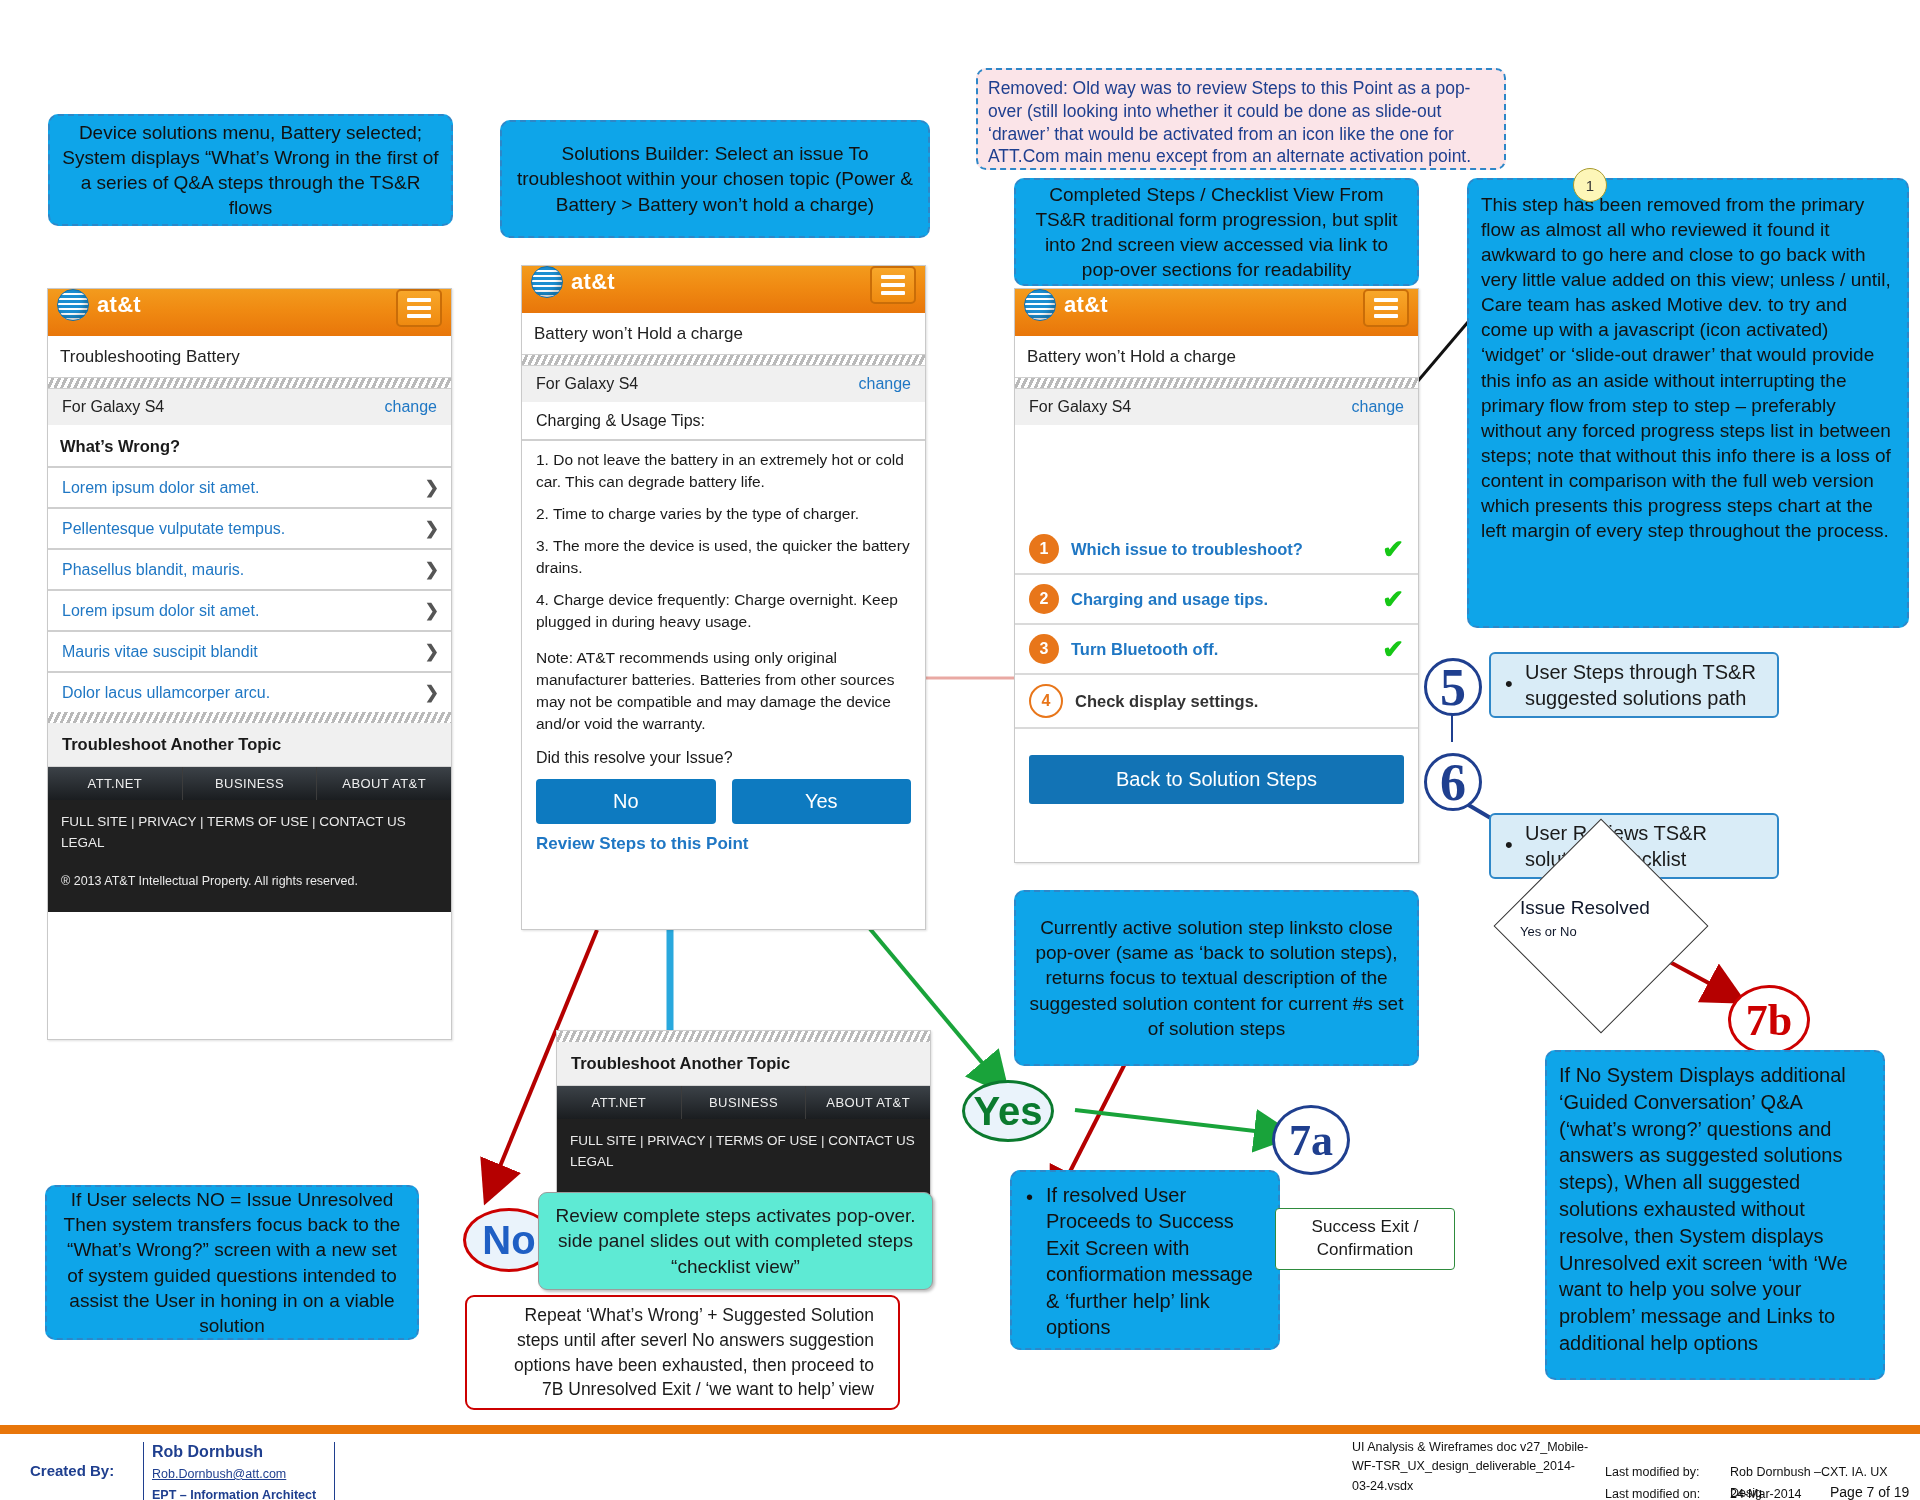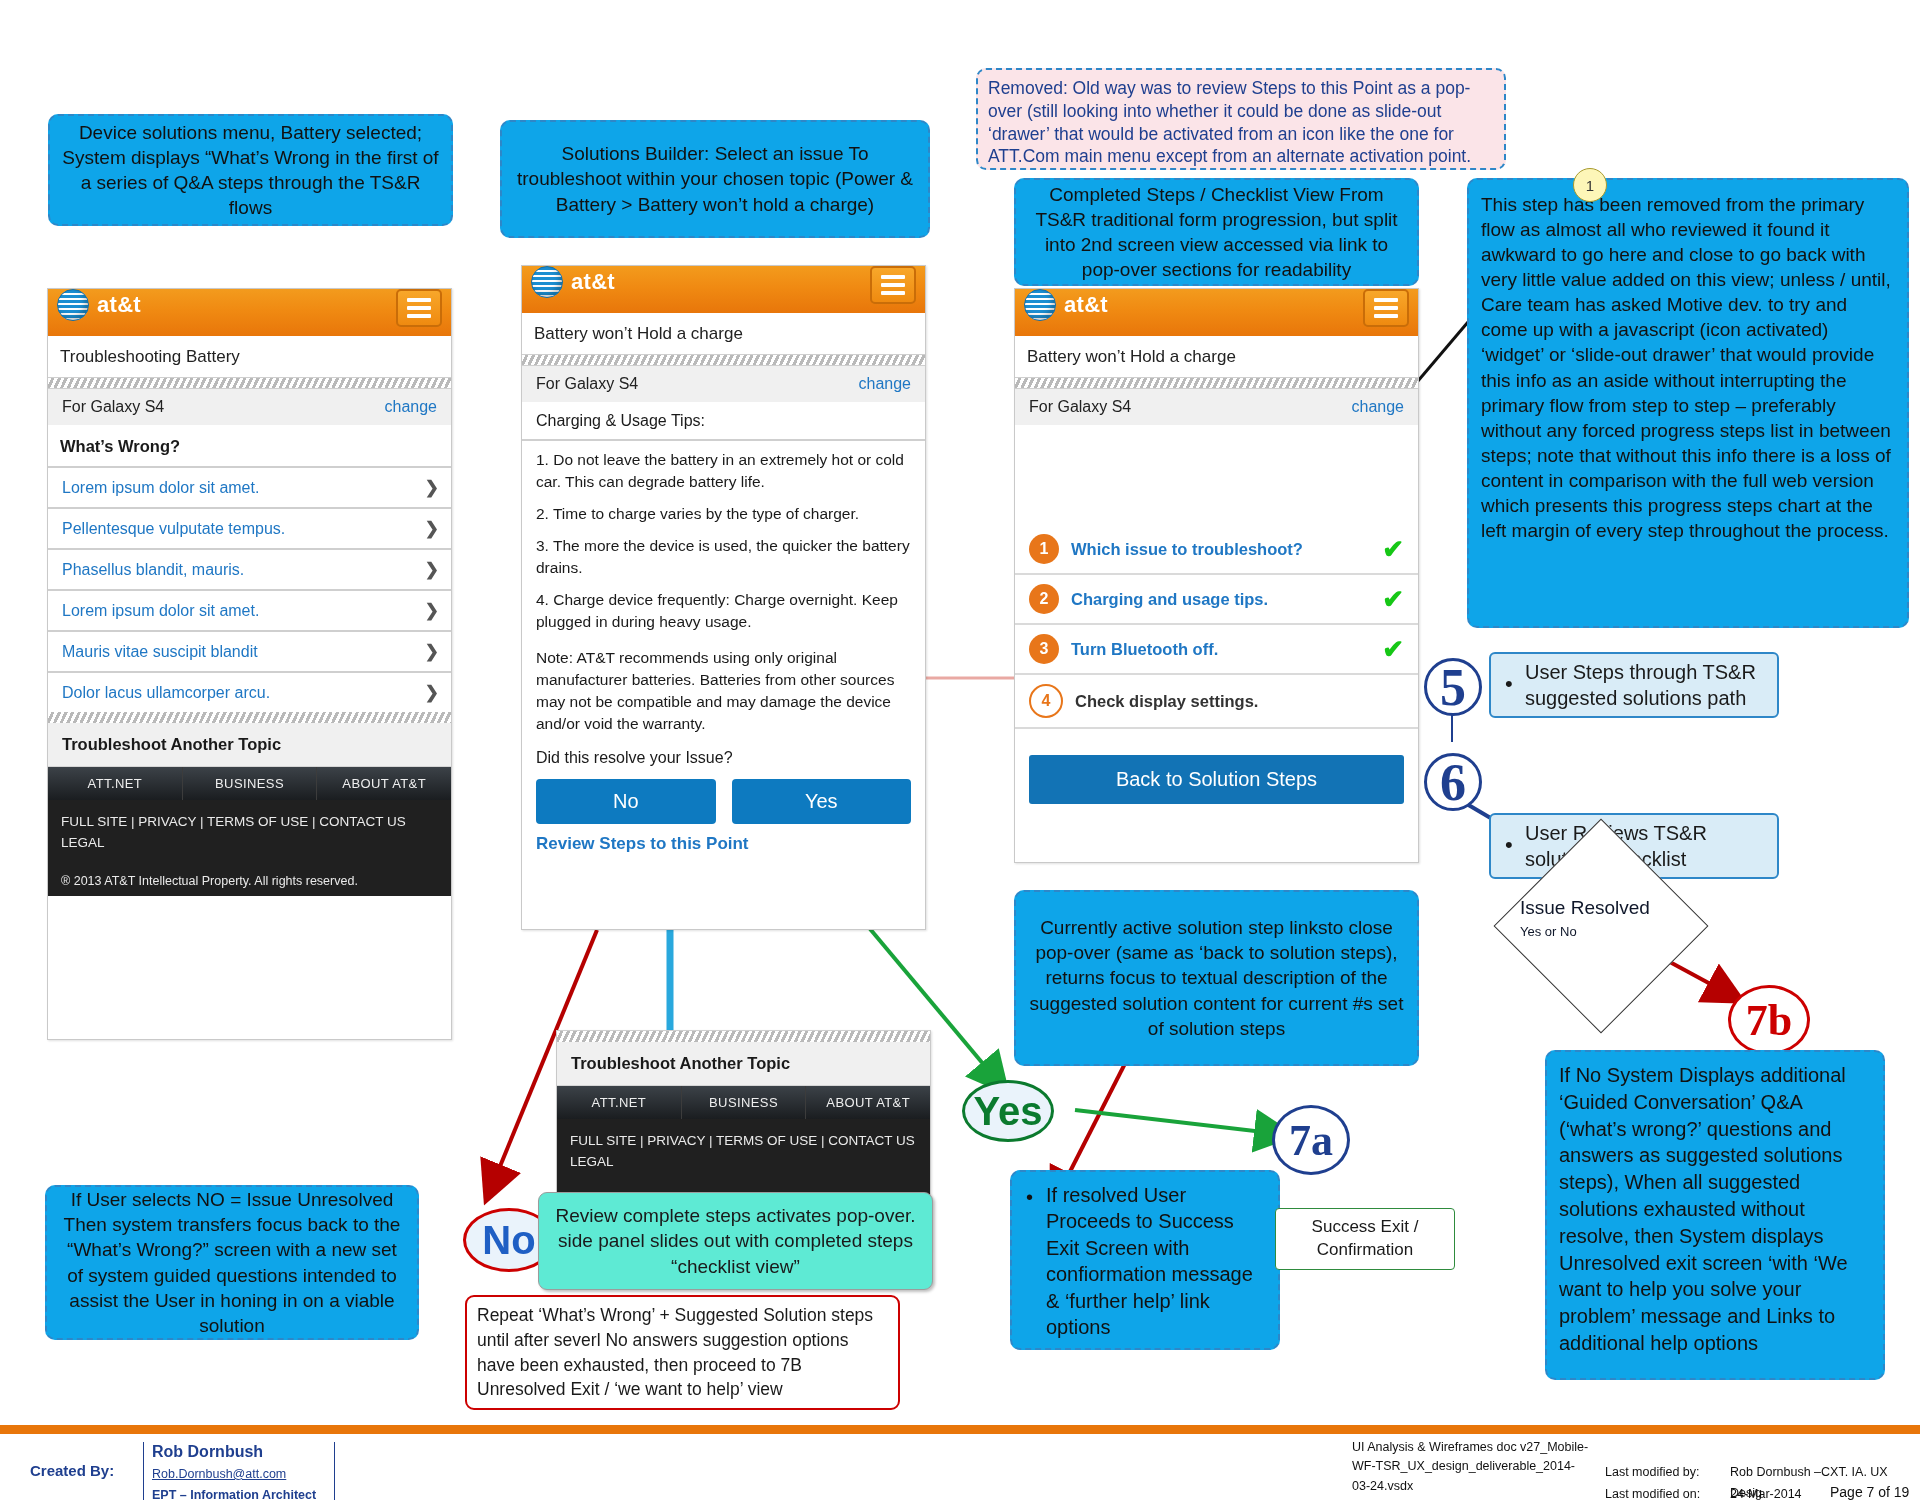--- a/index.html
+++ b/index.html
@@ -41,23 +41,23 @@
     text-align:center;
     font-size:19px;line-height:1.34;
     padding:8px 10px;
     box-shadow:2px 2px 3px rgba(0,0,0,.25);
     display:flex;align-items:center;justify-content:center;
   }
   .callout-red{
     background:#ffffff;
     border:2px solid #cc0000;
     border-radius:9px;
-    text-align:left;
+    text-align:right;
     font-size:17.5px;line-height:1.42;
-    padding:8px 10px;
+    padding:8px 24px;
     display:flex;align-items:center;justify-content:center;
   }
   .callout-bullet{
     background:#d9ecf7;
     border:2px solid #2e87c8;
     border-radius:6px;
     font-size:20px;line-height:1.3;
     padding:8px 12px 8px 34px;
     position:relative;
     display:flex;align-items:center;
@@ -123,21 +123,21 @@
   .sect-hatch{height:11px;background:repeating-linear-gradient(115deg,#ffffff 0 3px,#b9b9b9 3px 6px);}
   .tat{background:#f0f0f0;font-weight:bold;font-size:16.5px;padding:12px 14px;border-bottom:1px solid #d6d6d6;}
   .footnav{display:flex;background:#151515;}
   .footnav div{
     flex:1;text-align:center;color:#eee;font-size:13px;padding:9px 0;
     background:linear-gradient(#3c4248,#1a1d20);
     border-right:1px solid #3c3c3c;letter-spacing:.4px;
   }
   .footnav div:last-child{border-right:none;}
   .footlinks{background:#202020;color:#eaeaea;font-size:13.5px;padding:12px 13px 6px;line-height:1.55;}
-  .footcopy{background:#202020;color:#eaeaea;font-size:12.5px;padding:14px 13px 8px;}
+  .footcopy{background:#202020;color:#eaeaea;font-size:12.5px;padding:14px 13px 24px;}
 
   
   .tips-head{font-size:16px;padding:10px 14px 9px;border-bottom:2px solid #cfcfcf;}
   .tip{font-size:15.5px;line-height:1.42;padding:8px 14px 2px;}
   .qbtns{display:flex;gap:16px;padding:8px 14px 0;}
   .btn-blue{
     flex:1;background:#0d7ac0;color:#fff;border:none;border-radius:4px;
     font-size:20px;padding:11px 0;text-align:center;
     font-family:"Liberation Sans",sans-serif;
   }

